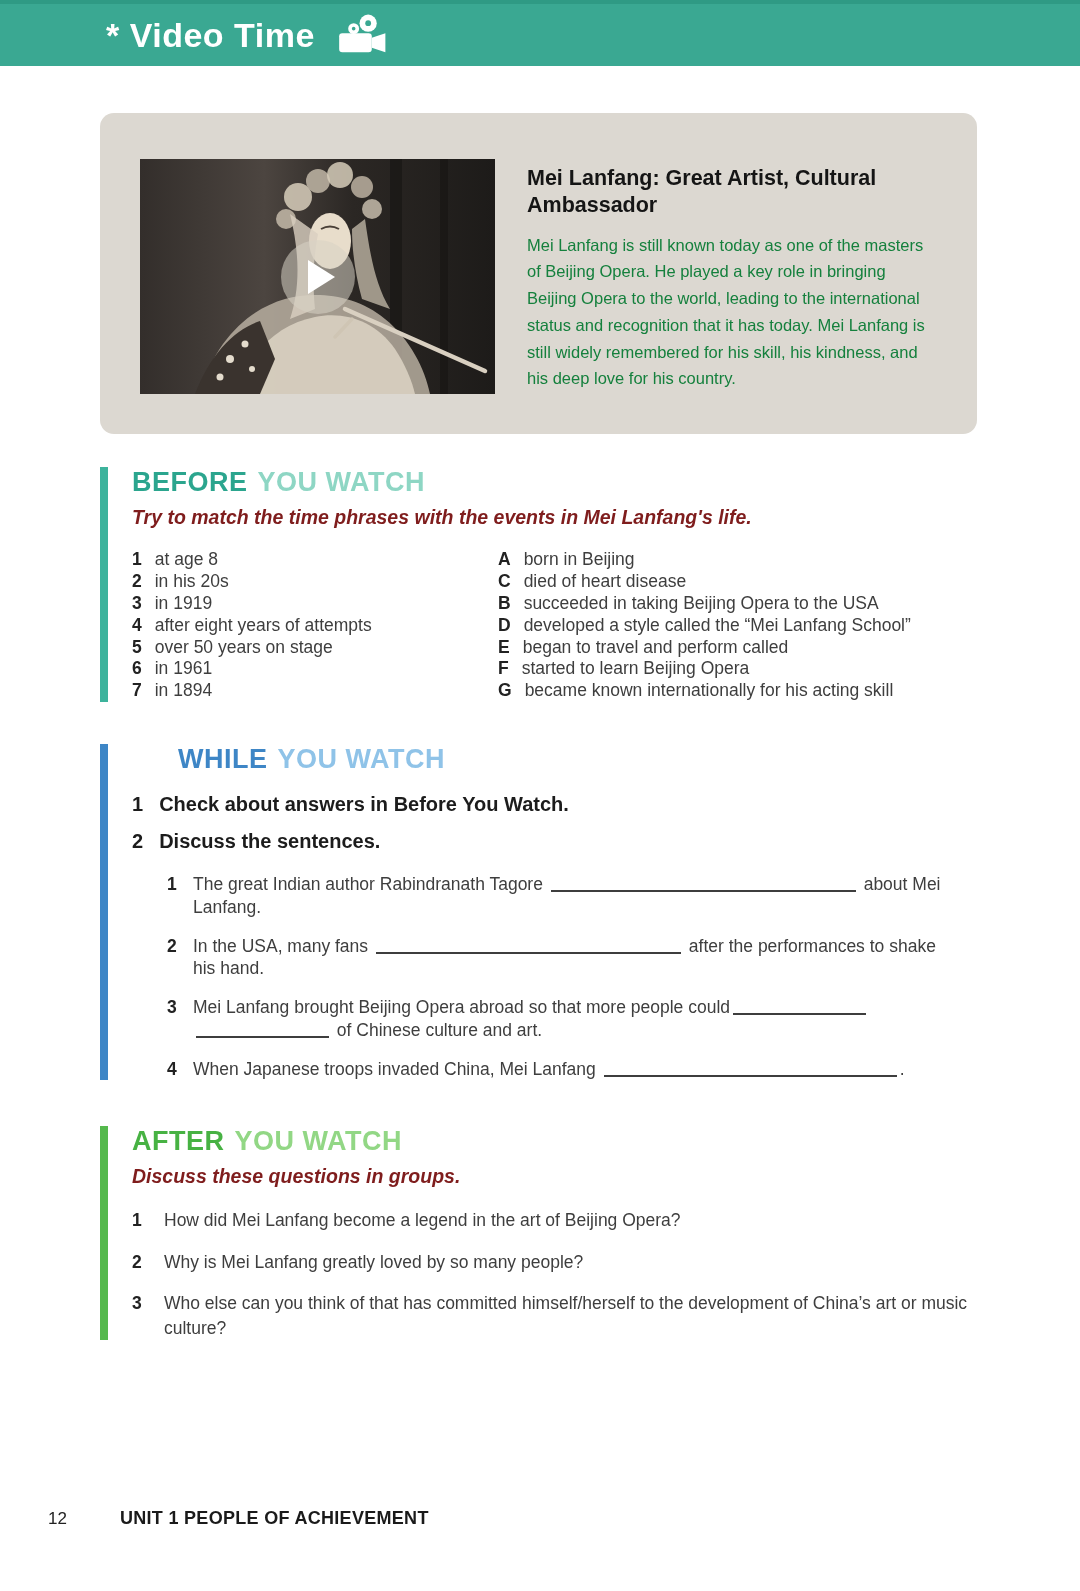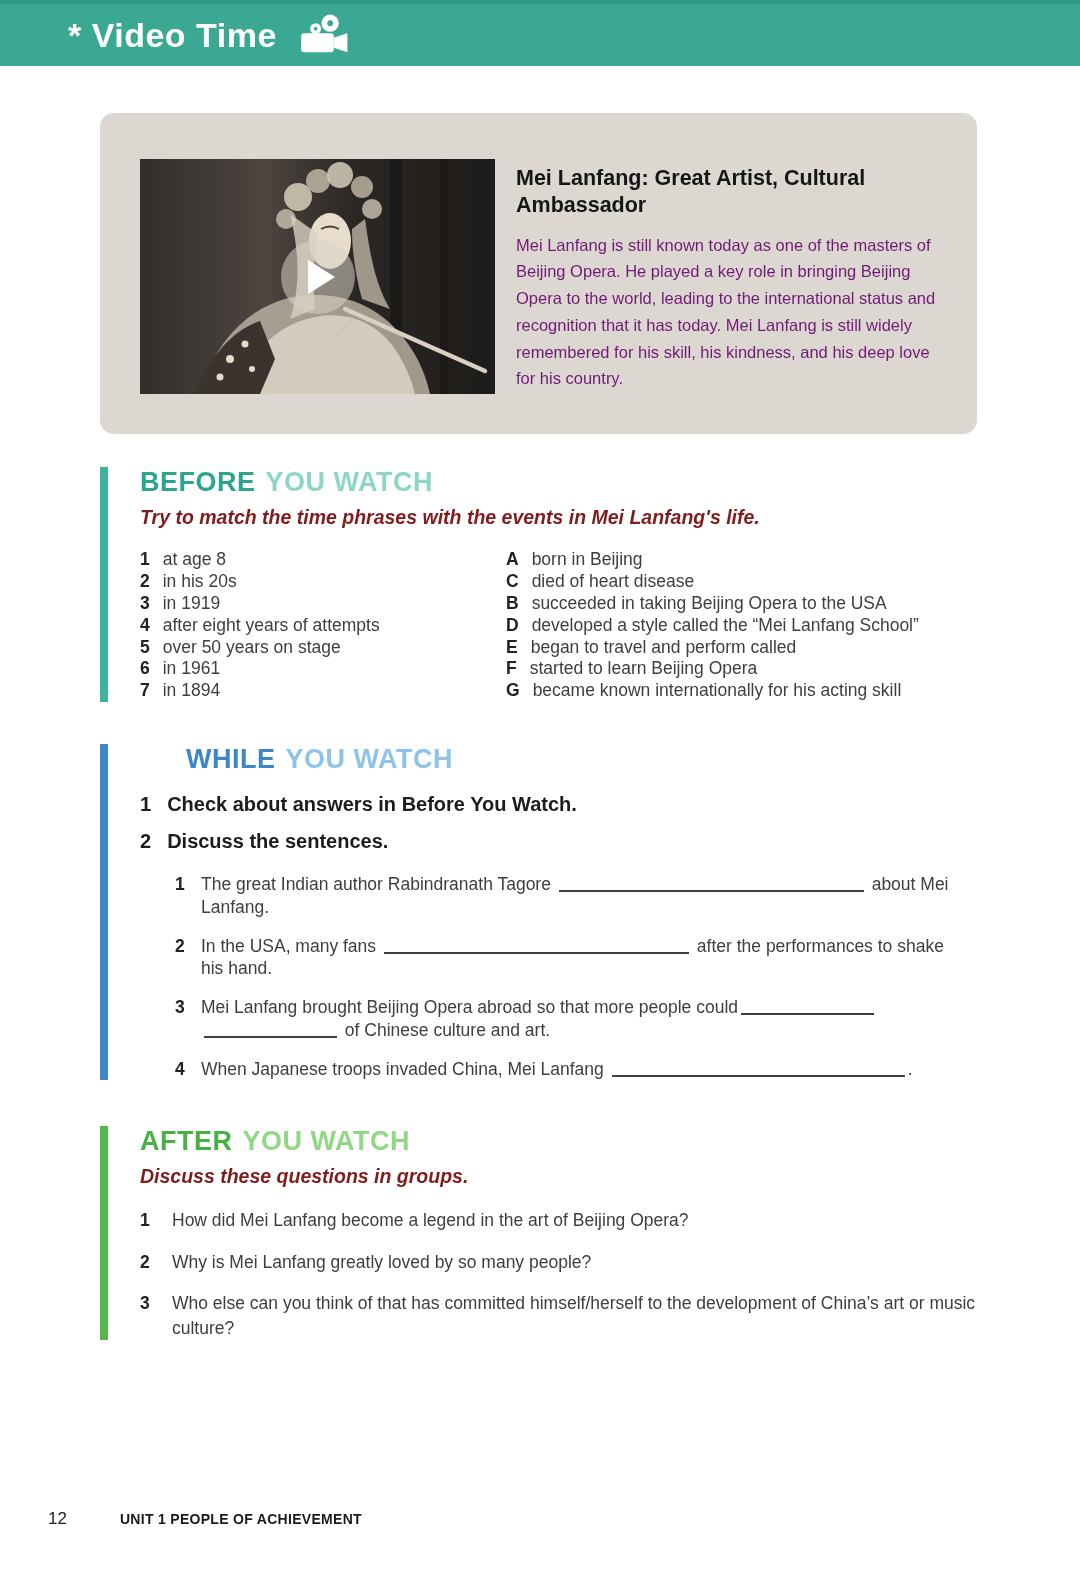--- a/index.html
+++ b/index.html
@@ -6,58 +6,58 @@
   html,body { background:#ffffff; }
   body {
     width:1080px; height:1591px; position:relative;
     font-family:"Liberation Sans", sans-serif;
     color:#3e3e3e; overflow:hidden;
   }
 
   
   .header-bar {
     height:66px; background:#3aa892; border-top:4px solid #2f9a84;
-    display:flex; align-items:center; padding-left:68px;
+    display:flex; align-items:center; padding-left:106px;
   }
   .header-title {
     color:#ffffff; font-size:34px; font-weight:bold; letter-spacing:0.5px;
   }
   .header-cam { margin-left:16px; display:flex; align-items:center; }
 
   
   .video-card {
     width:877px; margin:47px 0 0 100px; background:#dcd8d1;
     border-radius:14px; padding:46px 38px 40px 40px;
-    display:flex; gap:21px; min-height:312px;
+    display:flex; gap:32px; min-height:312px;
   }
   .thumb-wrap { position:relative; width:355px; height:235px; flex:0 0 355px; }
   .thumb-wrap svg { display:block; }
   .play-circle {
     position:absolute; left:50%; top:50%; transform:translate(-50%,-50%);
     width:74px; height:74px; border-radius:50%;
     background:rgba(215,210,196,0.55);
     display:flex; align-items:center; justify-content:center;
   }
   .play-triangle {
     width:0; height:0; margin-left:7px;
     border-top:17px solid transparent; border-bottom:17px solid transparent;
     border-left:27px solid #ffffff;
   }
   .card-text { flex:1; padding-top:6px; }
   .card-title {
     font-size:21.5px; font-weight:bold; color:#151515; line-height:1.25;
     max-width:420px;
   }
   .card-desc {
-    margin-top:13px; font-size:16.5px; line-height:1.62; color:#701a75;
+    margin-top:13px; font-size:16.5px; line-height:1.62; color:#15803d;
     max-width:445px;
   }
 
   
-  .section { margin-left:100px; border-left:8px solid; padding-left:32px; }
+  .section { margin-left:100px; border-left:8px solid; padding-left:24px; }
   .section-before { border-color:#3db39c; margin-top:33px; }
   .section-while  { border-color:#3e86c6; margin-top:42px; }
   .section-after  { border-color:#55b94d; margin-top:46px; }
 
   .section-heading { font-size:27px; font-weight:bold; letter-spacing:0.5px; }
   .section-before .hw-strong { color:#2ba58e; }
   .section-before .hw-light  { color:#8ed6c4; }
   .section-while  .hw-strong { color:#3e86c6;margin-left:46px; }
   .section-while  .hw-light  { color:#8fc3e8; }
   .section-after  .hw-strong { color:#47b243; }
@@ -97,21 +97,21 @@
   .question { display:flex; font-size:17.5px; color:#3e3e3e; line-height:1.4; }
   .question .qnum { font-weight:bold; color:#222222; flex:0 0 32px; }
   .question .qtxt { flex:0 1 auto; max-width:810px; }
 
   
   .footer {
     position:absolute; left:0; bottom:62px; width:100%;
     display:flex; align-items:baseline; padding-left:48px;
   }
   .page-num { font-size:17px; color:#222222; }
-  .unit-label { font-size:14px; font-weight:bold; color:#1a1a1a; margin-left:53px; letter-spacing:0.3px; }
+  .unit-label { font-size:18px; font-weight:bold; color:#1a1a1a; margin-left:53px; letter-spacing:0.3px; }
 </style>
 </head>
 <body>
 
 <div class="header-bar">
   <span class="header-title">* Video Time</span>
   <span class="header-cam">
     <svg width="58" height="42" viewBox="0 0 64 46">
       <circle cx="41" cy="10" r="9.5" fill="#ffffff"></circle>
       <circle cx="41" cy="10" r="3.2" fill="#3aa892"></circle>

